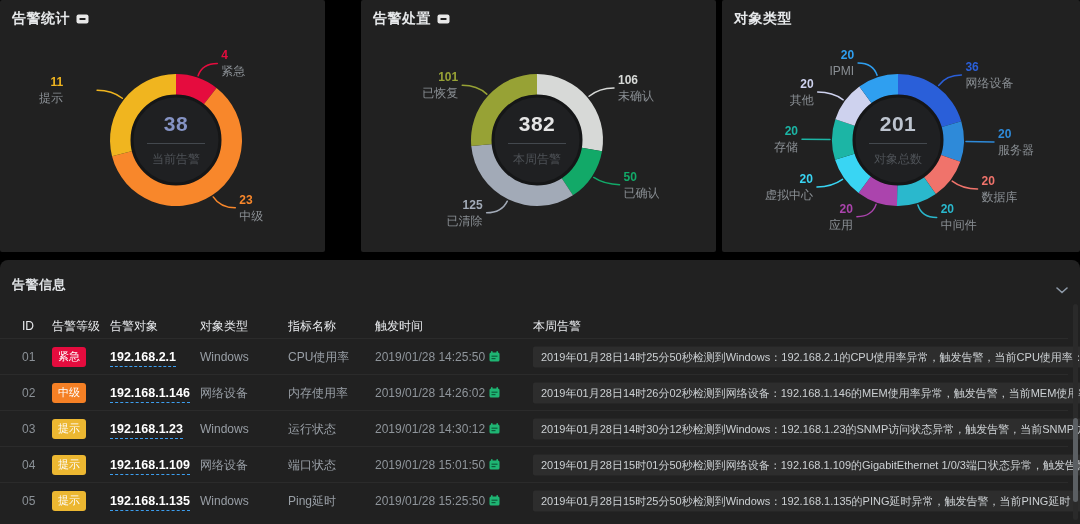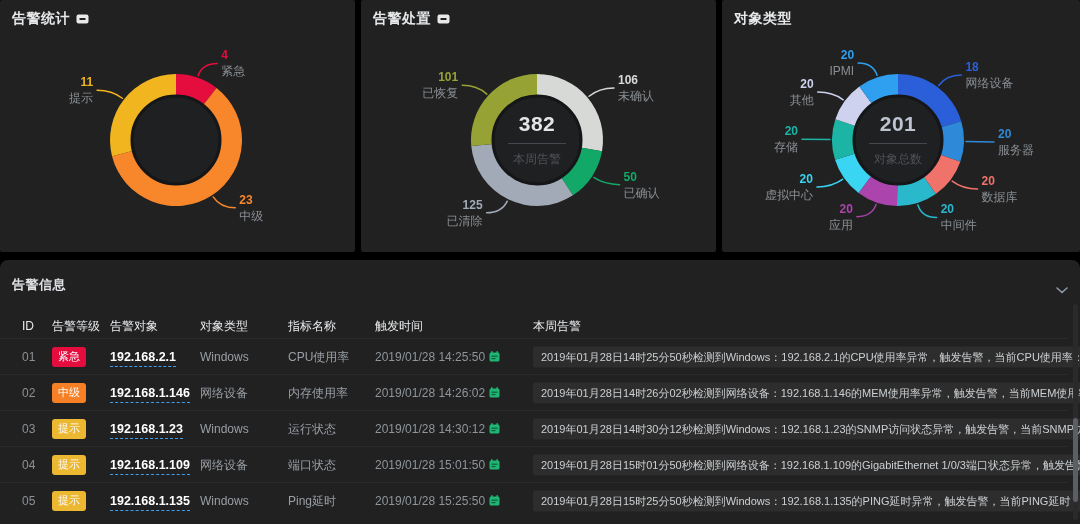--- a/index.html
+++ b/index.html
@@ -1,21 +1,21 @@
 <!DOCTYPE html>
 <html><head>
 <meta charset="utf-8">
 <style>
   html,body{margin:0;padding:0;}
   body{
     width:1080px;height:524px;position:relative;overflow:hidden;
     background:#000;font-family:"Liberation Sans","DejaVu Sans",sans-serif;
   }
   .panel{position:absolute;top:0;height:252px;background:#212121;border-radius:2px;}
-  #panel-0{left:0;width:355px;}
+  #panel-0{left:0;width:325px;}
   #panel-1{left:361px;width:355px;}
   #panel-2{left:722px;width:358px;}
   .panel-title-row{position:absolute;left:12px;top:10px;display:flex;align-items:center;gap:6px;z-index:5;}
   .panel-title{font-size:14px;font-weight:bold;color:#e6e8ea;letter-spacing:.5px;}
   .msg-icon{display:inline-flex;margin-top:1px;}
   .chart{position:absolute;inset:0;}
   .chart svg.donut{position:absolute;left:0;top:0;}
   .center-block{position:absolute;left:176px;top:140px;transform:translate(-50%,-50%);width:84px;text-align:center;z-index:4;}
   .center-value{font-size:21px;font-weight:bold;letter-spacing:.5px;}
   .center-divider{width:58px;height:1px;background:#43484e;margin:7px auto;}
@@ -62,20 +62,25 @@
   <div class="chart">
     <svg class="donut" width="355" height="252" viewBox="0 0 355 252">
         <path d="M176 74 A66 66 0 0 1 216.53803903751808 87.91672637983802 L203.02535935834538 105.27781758655868 A44 44 0 0 0 176 96 Z" fill="#e50c3e"></path>
         <path d="M198.07956390591846 75.68442756435684 Q202.30065700557935 63.3888034222486 217.30065700557935 63.3888034222486" stroke="#e50c3e" fill="none" stroke-width="1.5" stroke-linecap="round"></path>
         <path d="M216.53803903751808 87.91672637983802 A66 66 0 1 1 112.0195824480042 156.20204215129274 L133.34638829866947 150.80136143419517 A44 44 0 1 0 203.02535935834538 105.27781758655868 Z" fill="#f8872b"></path>
         <path d="M213.19247475232504 196.92732052185193 Q220.30280080791658 207.8104847392648 235.30280080791658 207.8104847392648" stroke="#f8872b" fill="none" stroke-width="1.5" stroke-linecap="round"></path>
         <path d="M112.0195824480042 156.20204215129274 A66 66 0 0 1 175.99999999999997 74 L176 96 A44 44 0 0 0 133.34638829866947 150.80136143419517 Z" fill="#f0b51f"></path>
         <path d="M122.33844536104523 98.2335355371026 Q112.07961873889211 90.24877027213691 97.07961873889211 90.24877027213691" stroke="#f0b51f" fill="none" stroke-width="1.5" stroke-linecap="round"></path>
         <circle cx="176" cy="140" r="44" fill="#1f2022" stroke="#151617" stroke-width="3"></circle>
       </svg>
+    <div class="center-block">
+      <div class="center-value" style="color: rgb(133, 147, 196);">38</div>
+      <div class="center-divider"></div>
+      <div class="center-label">当前告警</div>
+    </div>
   <div class="slice-label right" style="left: 221.301px; top: 63.3888px;">
         <div class="slice-value" style="color: rgb(229, 12, 62);">4</div>
         <div class="slice-name">紧急</div>
       </div>
       <div class="slice-label right" style="left: 239.303px; top: 207.81px;">
         <div class="slice-value" style="color: rgb(248, 135, 43);">23</div>
         <div class="slice-name">中级</div>
       </div>
       <div class="slice-label left" style="right: 261.92px; top: 90.2488px;">
         <div class="slice-value" style="color: rgb(240, 181, 31);">11</div>
@@ -155,21 +160,21 @@
         <path d="M137.37327378245146 86.48387138708043 A66 66 0 0 1 175.99999999999991 74 L175.99999999999994 96 A44 44 0 0 0 150.248849188301 104.32258092472028 Z" fill="#2f9ff0"></path>
         <path d="M155.0879508971321 75.29539272726214 Q151.09005915687794 62.92539427806224 136.09005915687794 62.92539427806224" stroke="#2f9ff0" fill="none" stroke-width="1.5" stroke-linecap="round"></path>
         <circle cx="176" cy="140" r="44" fill="#1f2022" stroke="#151617" stroke-width="3"></circle>
       </svg>
     <div class="center-block">
       <div class="center-value" style="color: rgb(189, 196, 207);">201</div>
       <div class="center-divider"></div>
       <div class="center-label">对象总数</div>
     </div>
   <div class="slice-label right" style="left: 243.426px; top: 75.07px;">
-        <div class="slice-value" style="color: rgb(42, 95, 217);">18</div>
+        <div class="slice-value" style="color: rgb(42, 95, 217);">36</div>
         <div class="slice-name">网络设备</div>
       </div>
       <div class="slice-label right" style="left: 275.978px; top: 141.899px;">
         <div class="slice-value" style="color: rgb(46, 138, 217);">20</div>
         <div class="slice-name">服务器</div>
       </div>
       <div class="slice-label right" style="left: 259.55px; top: 188.932px;">
         <div class="slice-value" style="color: rgb(240, 115, 107);">20</div>
         <div class="slice-name">数据库</div>
       </div>

